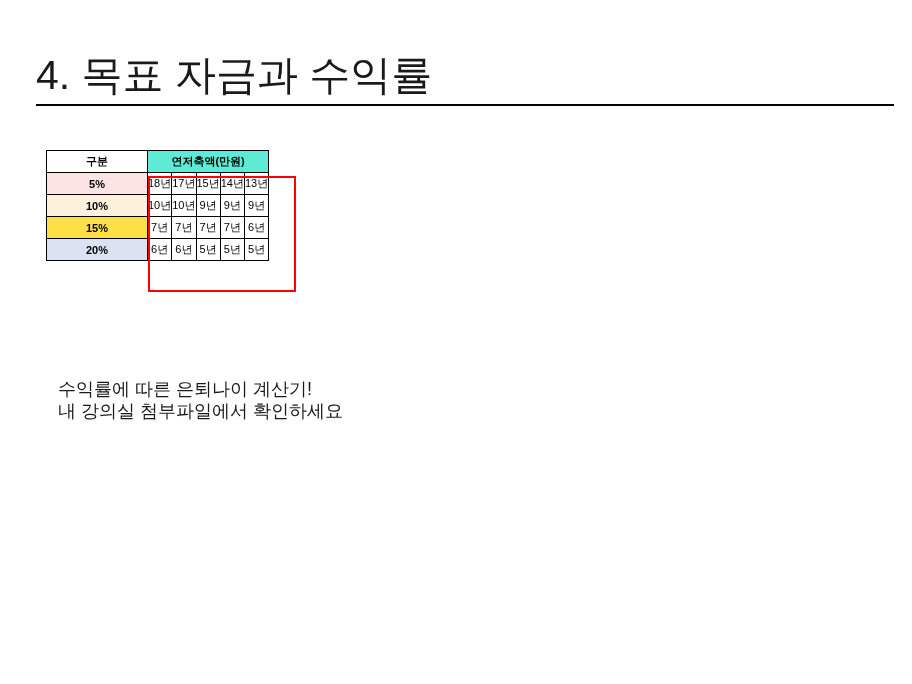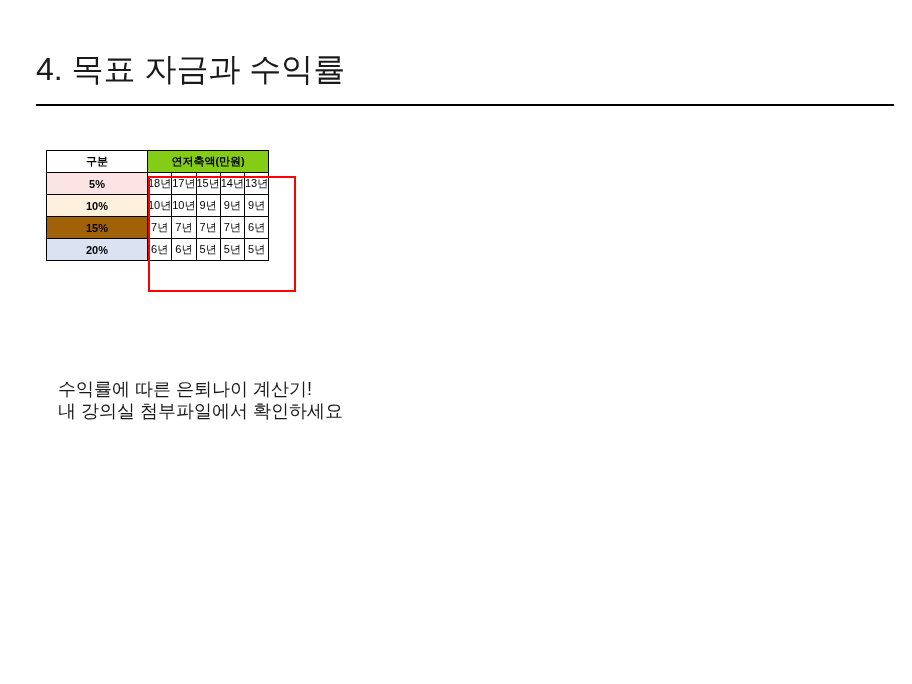--- a/index.html
+++ b/index.html
@@ -15,21 +15,21 @@
     position: relative;
   }
   .slide {
     position: absolute;
     inset: 0;
   }
   .slide-title {
     position: absolute;
     left: 36px;
     top: 48px;
-    font-size: 32px;
+    font-size: 41px;
     color: #1a1a1a;
     font-family: "Liberation Sans", sans-serif;
     letter-spacing: 0px;
     white-space: nowrap;
   }
   .title-rule {
     position: absolute;
     left: 36px;
     top: 104px;
     width: 858px;
@@ -52,25 +52,25 @@
     vertical-align: middle;
     font-size: 11px;
     color: #000000;
     padding: 0;
     font-family: "Liberation Sans", sans-serif;
   }
   .c-label { width: 100px; }
   .c-col   { width: 70px; }
 
   .hdr       { font-weight: bold; background: #ffffff; }
-  .hdr-span  { font-weight: bold; background: #84cc16; }
+  .hdr-span  { font-weight: bold; background: #5eead4; }
   .yellow    { background: #ffff00; font-weight: bold; }
   .rate-5    { background: #fce4e4; font-weight: bold; }
   .rate-10   { background: #fdf0dd; font-weight: bold; margin-left: 39px; }
-  .rate-15   { background: #a16207; font-weight: bold; margin-left: 20px; }
+  .rate-15   { background: #fde047; font-weight: bold; margin-left: 20px; }
   .rate-20   { background: #dbe2f1; font-weight: bold; }
   .cell      { background: #ffffff; }
 
   .red-box {
     position: absolute;
     left: 148px;
     top: 176px;
     width: 148px;
     height: 116px;
     border: 2px solid #ff0000;

